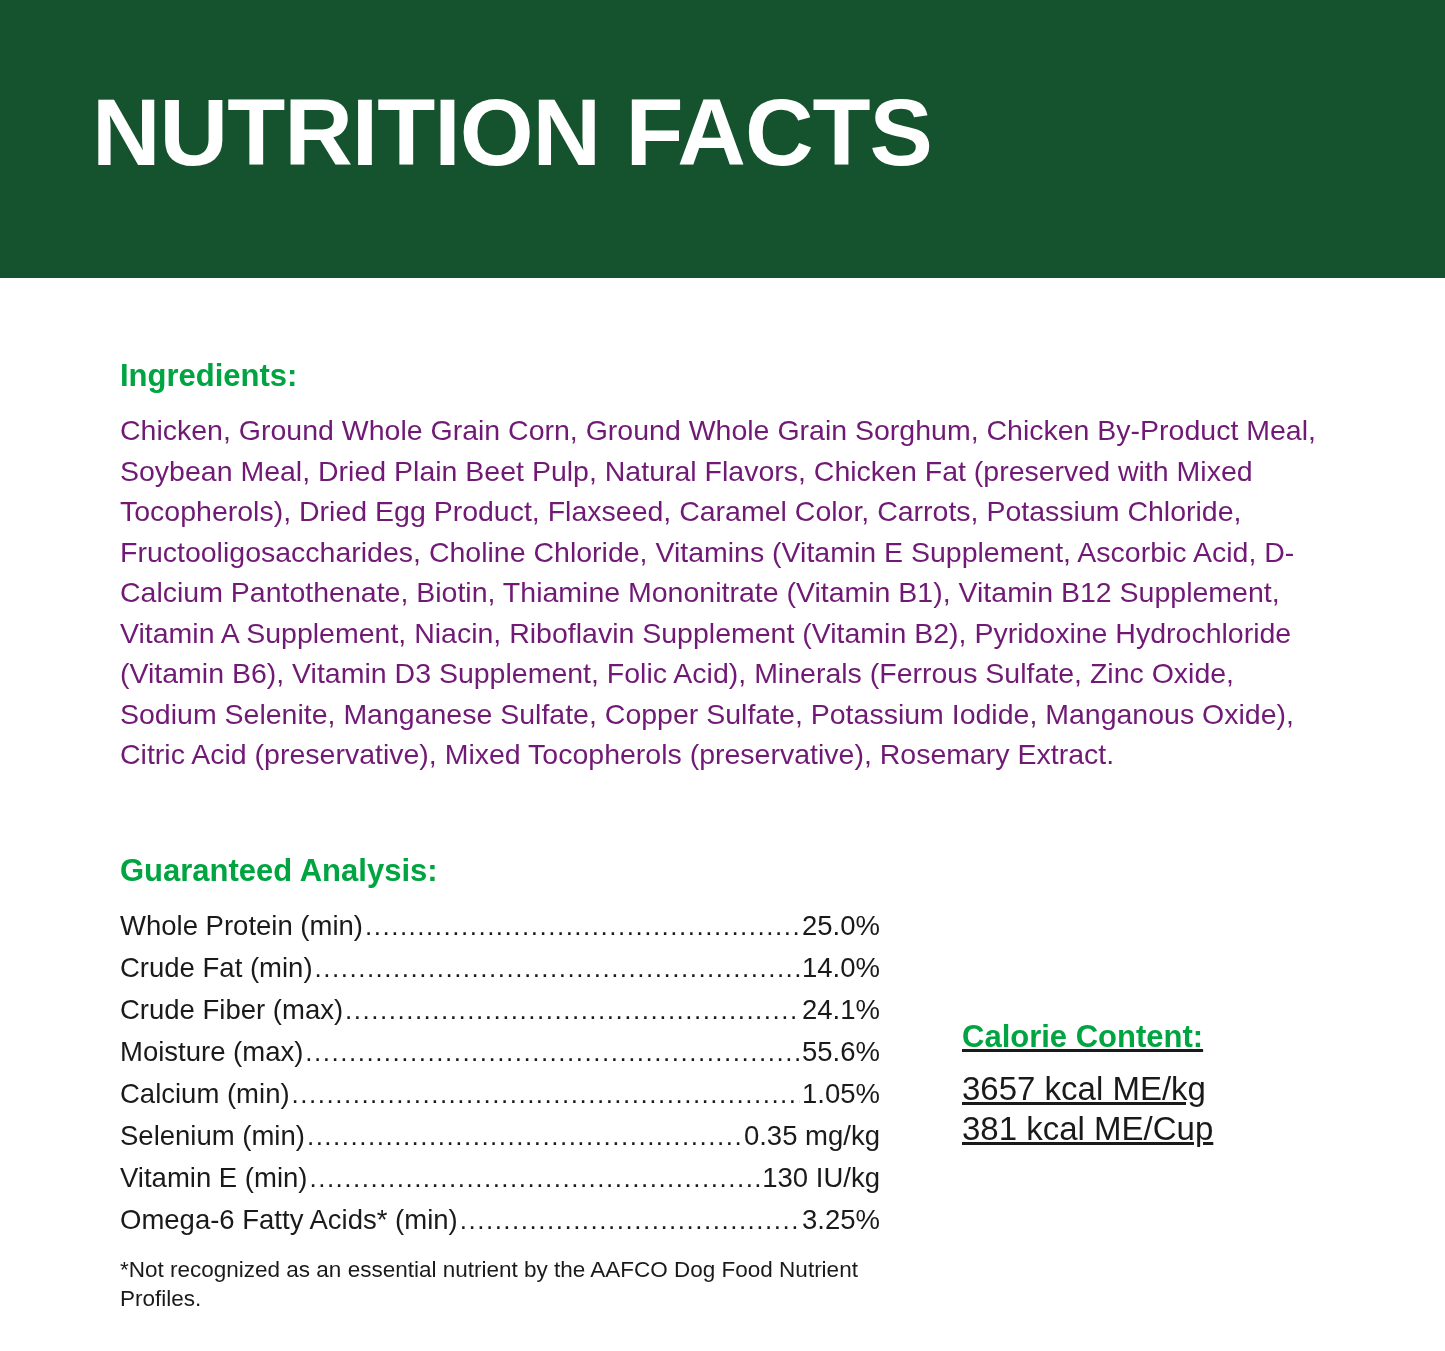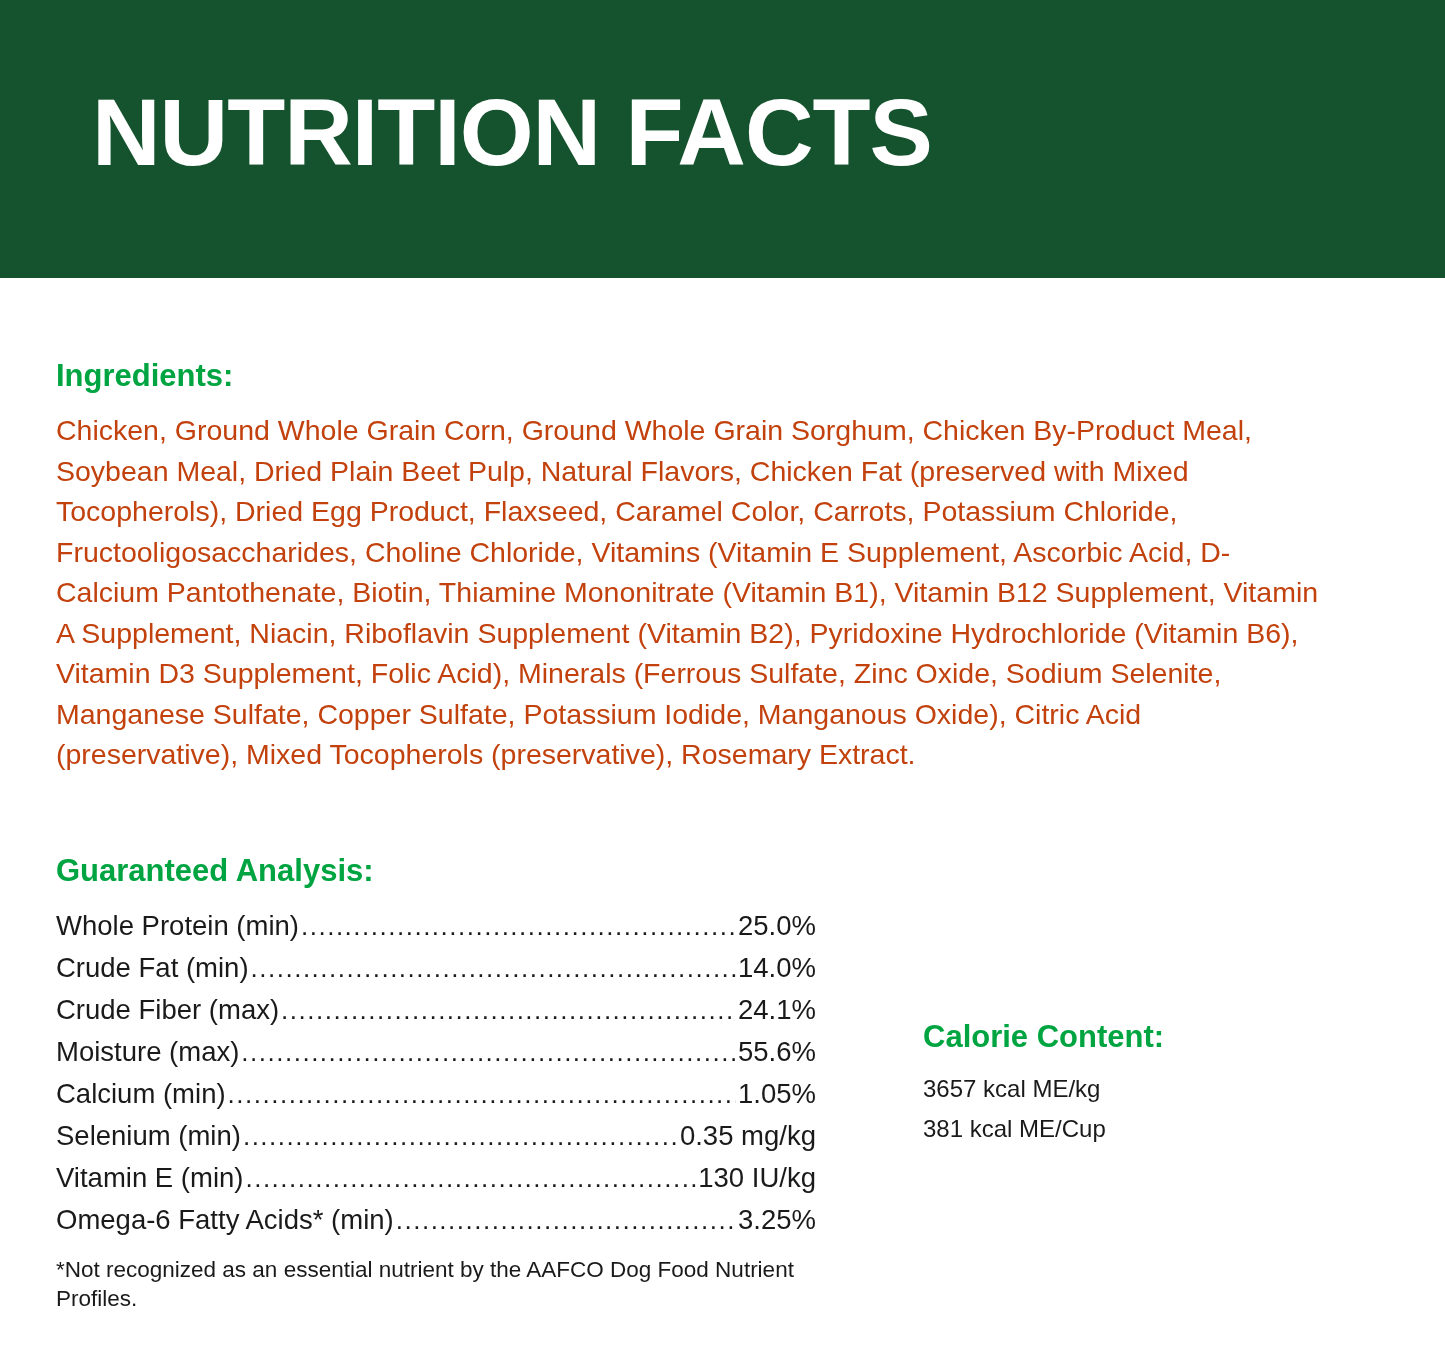--- a/index.html
+++ b/index.html
@@ -27,49 +27,50 @@
   .header-title {
     color: #ffffff;
     font-size: 95px;
     font-weight: bold;
     letter-spacing: -1px;
     line-height: 1;
     margin: 0;
     padding-bottom: 14px;
   }
   .content {
-    padding: 0 56px;
+    padding: 0 120px;
   }
   .section-heading {
     color: #00a440;
     font-size: 31px;
     font-weight: bold;
     margin: 0 0 16px 0;
   }
   .ingredients-block {
     margin-top: 80px;
   }
   .ingredients-text {
     font-size: 28.5px;
     line-height: 40.5px;
-    color: #c2410c;
+    color: #701a75;
     max-width: 1265px;
     margin: 0;
   }
   .lower {
     display: flex;
     margin-top: 78px;
     align-items: center;
   }
   .ga-col {
     width: 760px;
   }
   .cal-col {
-    margin-left: 107px;
+    margin-left: 82px;
     padding-top: 2px;
+    text-decoration: underline;
   }
   .ga-list {
     margin: 0;
     padding: 0;
     list-style: none;
   }
   .ga-row {
     display: flex;
     align-items: baseline;
     font-size: 27.5px;
@@ -89,21 +90,21 @@
   }
   .ga-value { flex: 0 0 auto; }
   .footnote {
     font-size: 22.5px;
     line-height: 29px;
     color: #1a1a1a;
     margin: 14px 0 0 0;
     max-width: 760px;
   }
   .cal-line {
-    font-size: 24px;
+    font-size: 33px;
     line-height: 40px;
     color: #1a1a1a;
     margin: 0;
   }
   .cal-heading { margin-bottom: 14px; }
 </style>
 </head>
 <body>
 
 <div class="header-band">

